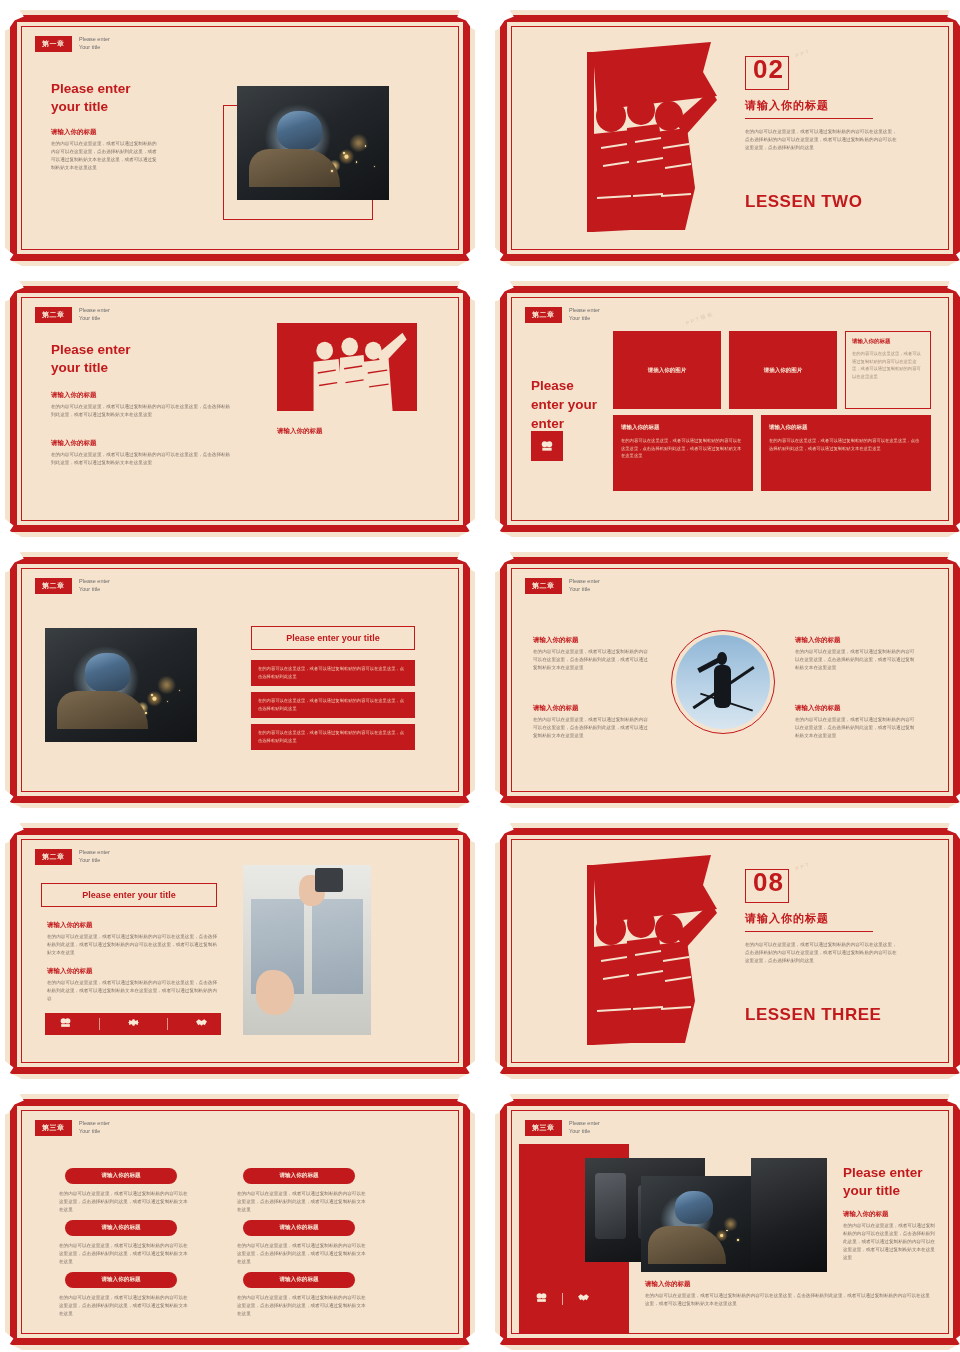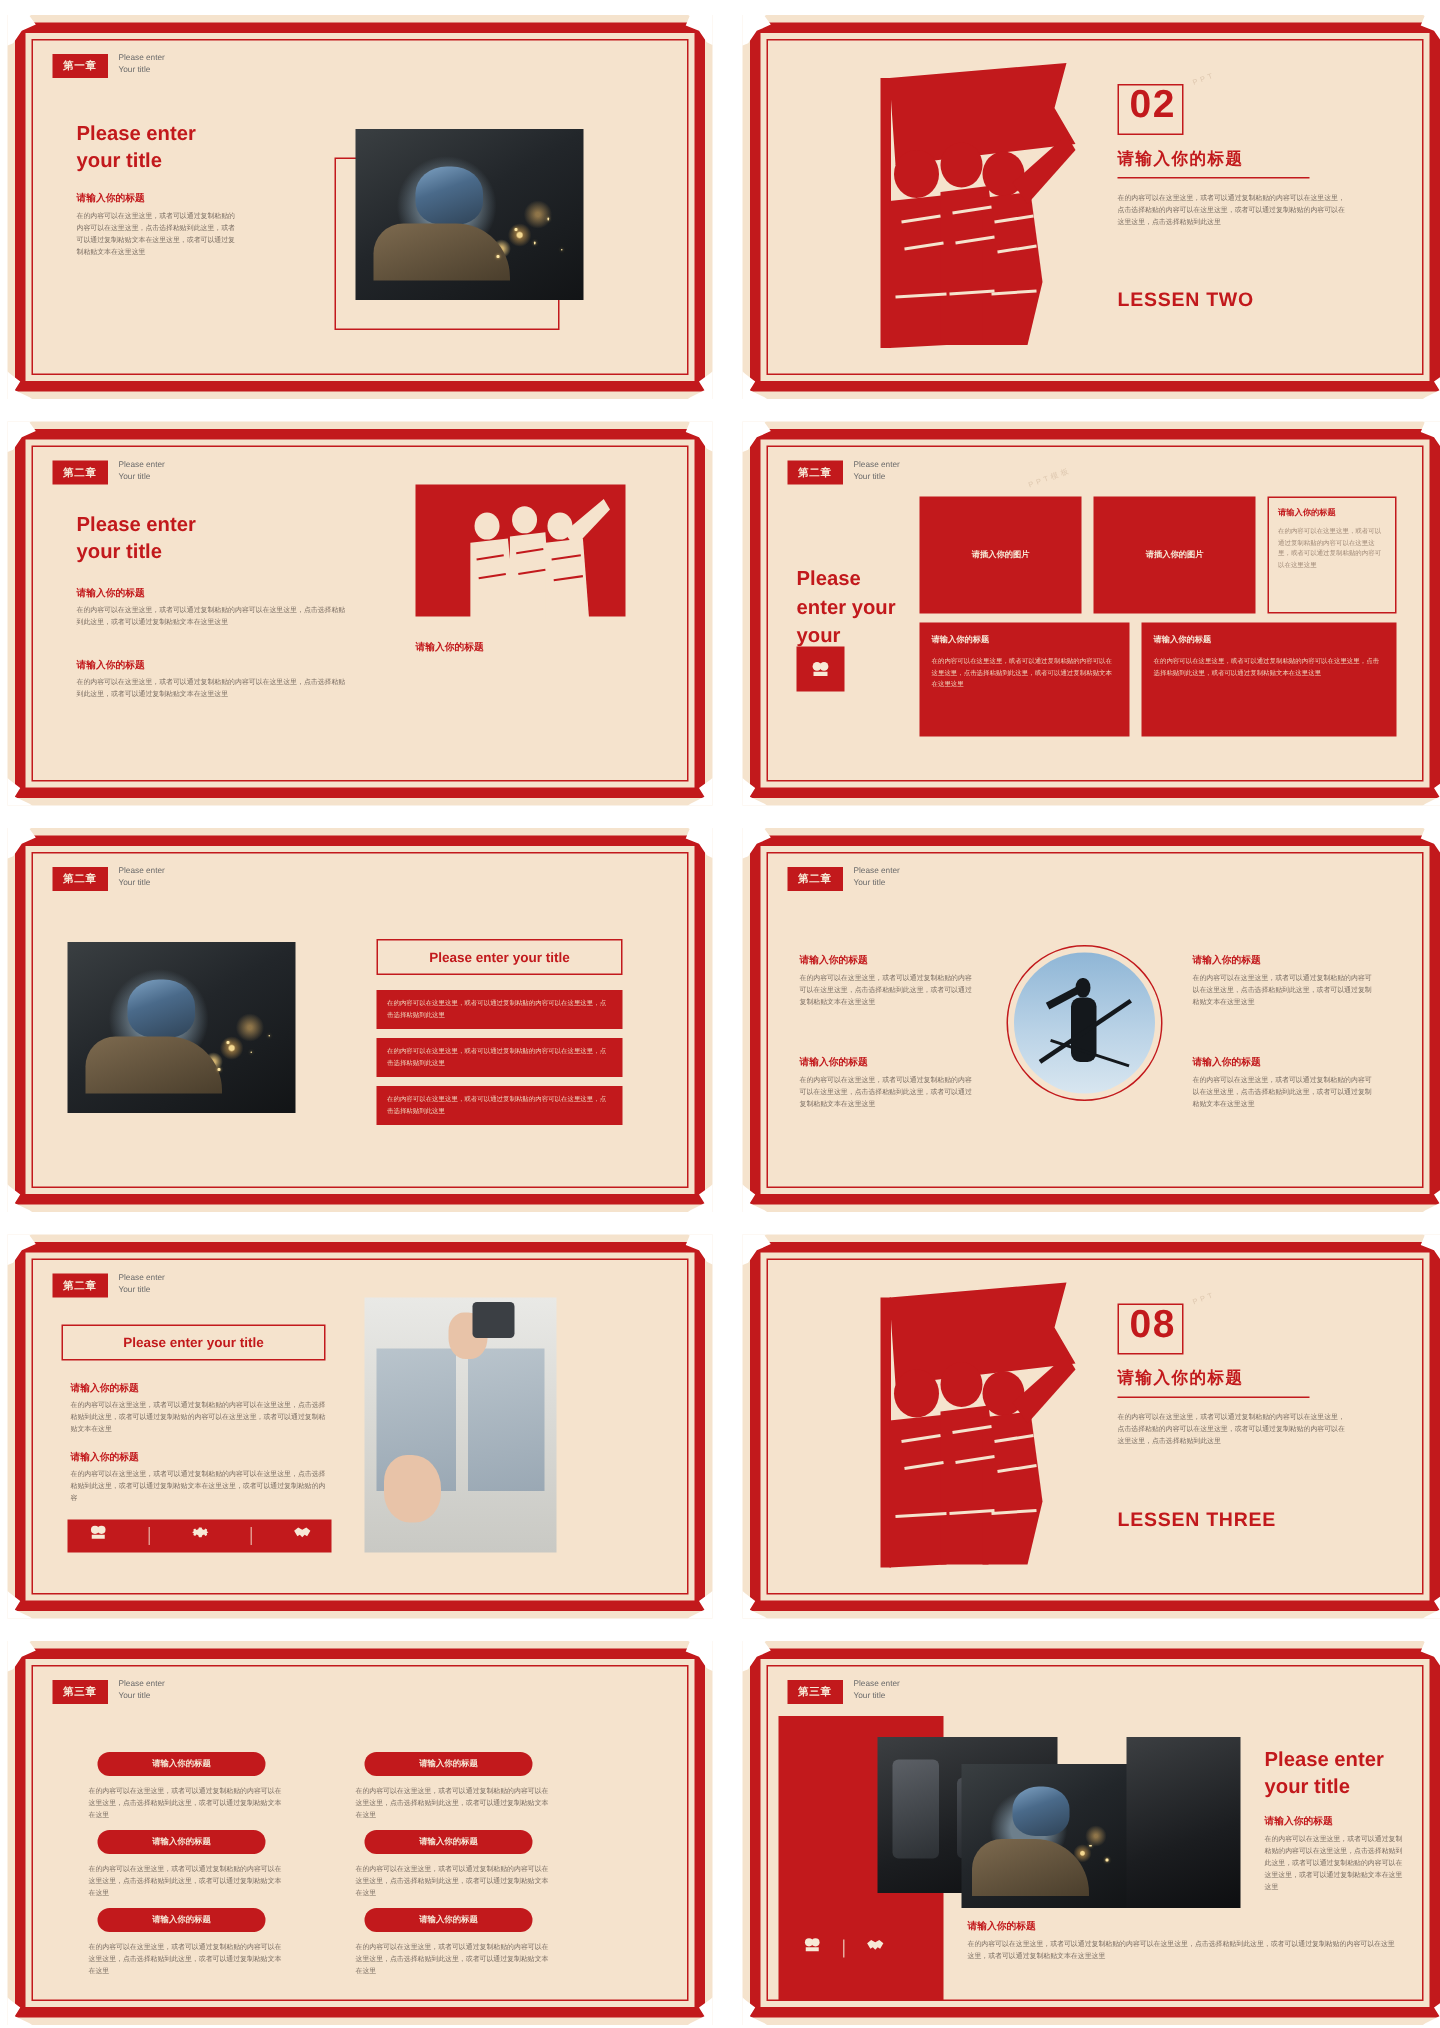--- a/index.html
+++ b/index.html
@@ -81,21 +81,21 @@
   .big-num {
     position: absolute; color: #c2191c; font-weight: bold;
     font-size: 26px; letter-spacing: 1px;
   }
   .num-box { position: absolute; border: 1.5px solid #c2191c; }
   .cn-head {
     position: absolute; color: #c2191c; font-weight: bold; font-size: 11px;
     letter-spacing: 1px;
   }
   .lesson {
-    position: absolute; color: #c2191c; font-weight: bold; font-size: 13px;
+    position: absolute; color: #c2191c; font-weight: bold; font-size: 17px;
     letter-spacing: 0.5px;
   }
   .rule { position: absolute; background: #c2191c; height: 1px; }
 
   
   .ph-welder {
     background:
       radial-gradient(circle at 72% 62%, rgba(255,225,150,0.95) 0 1.2%, rgba(255,190,90,0.45) 2%, transparent 6%),
       radial-gradient(circle at 64% 70%, rgba(255,215,130,0.8) 0 1%, transparent 5%),
       radial-gradient(circle at 80% 50%, rgba(255,200,110,0.5) 0 1%, transparent 7%),
@@ -286,21 +286,21 @@
     <div class="chapter-tag" style="left:30px;top:26px;">第二章</div>
     <div class="chapter-sub" style="left:74px;top:25px;">
       <div>Please enter</div>
       <div>Your title</div>
     </div>
     <div class="watermark" style="left:190px;top:34px;">PPT模板</div>
 
     <div class="title-en" style="left:36px;top:96px;line-height:1.4;">
       <div>Please</div>
       <div>enter your</div>
-      <div>your</div>
+      <div>enter</div>
     </div>
     <div class="redbox" style="left:36px;top:150px;width:32px;height:30px;display:flex;align-items:center;justify-content:center;">
       <svg width="14" height="14" viewBox="0 0 24 24">
           <circle class="icon-red" cx="8" cy="9" r="5"></circle>
           <circle class="icon-red" cx="16" cy="9" r="5"></circle>
           <path class="icon-red" d="M4 15h16v5H4z"></path>
         </svg>
     </div>
 
     <div class="redbox" style="left:118px;top:50px;width:108px;height:78px;display:flex;align-items:center;justify-content:center;">

